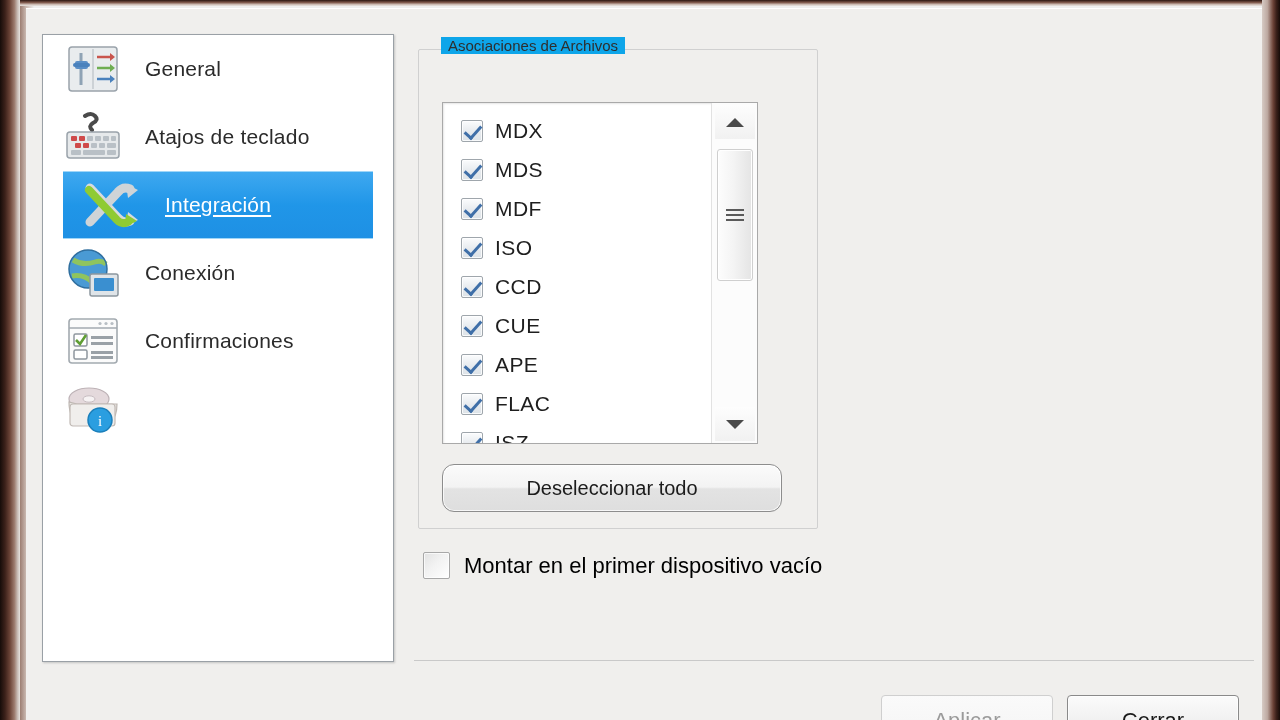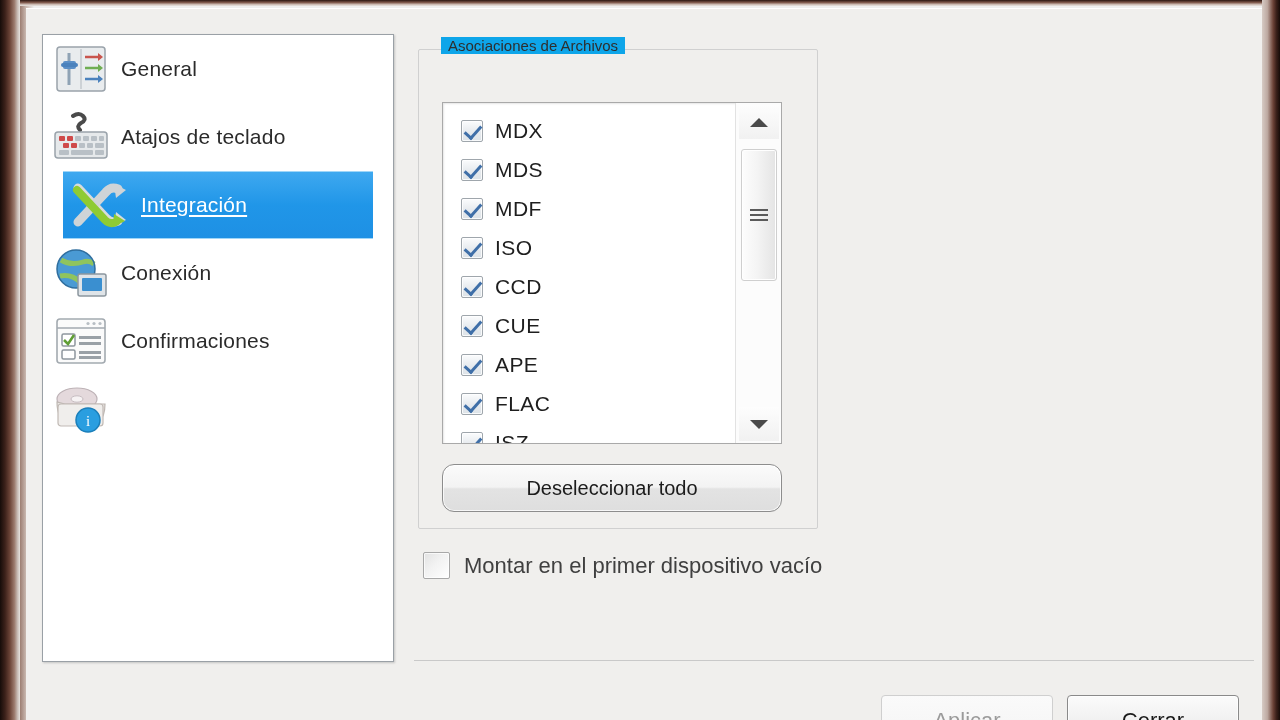--- a/index.html
+++ b/index.html
@@ -42,22 +42,23 @@
     position: absolute;
     left: 16px; top: 25px; width: 352px; height: 628px;
     background: #ffffff;
     border: 1px solid #9aa0a6;
     box-shadow: 1px 1px 2px rgba(0,0,0,.18);
   }
   .nav-item {
     position: relative;
     display: flex; align-items: center;
     height: 68px;
-    padding-left: 8px;
+    padding-left: 20px;
     cursor: default;
+    gap: 12px;
   }
   .nav-item.selected {
     background: linear-gradient(180deg,#3fa9f0 0%, #2096e8 50%, #1e90e4 100%);
     box-shadow: inset 0 1px 0 #9fd6f8, inset 0 -1px 0 #9fd6f8;
     margin: 0 20px;
   }
   .nav-icon {
     width: 60px; height: 56px;
     flex: 0 0 60px;
     display: flex; align-items: center; justify-content: center;
@@ -86,21 +87,21 @@
     left: 22px; top: -13px;
     background: #0ea5e9;
     padding: 0 7px;
     font-size: 15px;
     color: #2e2e2e;
   }
 
   
   #assoc-listbox {
     position: absolute;
-    left: 416px; top: 93px; width: 340px; height: 342px;
+    left: 416px; top: 93px; width: 316px; height: 342px;
     background: #ffffff;
     border: 1px solid #a9a9a9;
     box-shadow: inset 1px 1px 2px rgba(0,0,0,.10);
     overflow: hidden;
   }
   #assoc-list {
     position: absolute;
     left: 0; top: 0; right: 46px; bottom: 0;
     padding-top: 8px;
   }
@@ -195,21 +196,21 @@
     display: flex; align-items: center;
   }
   #mount-cb {
     width: 27px; height: 27px;
     border: 1px solid #a8a8a8;
     border-radius: 2px;
     background: linear-gradient(135deg,#e2e2e2 0%, #f2f2f2 45%, #ffffff 100%);
     box-shadow: inset 0 0 0 1px rgba(255,255,255,.7);
   }
   #mount-label {
-    font-size: 22px; color: #404040;
+    font-size: 22px; color: #000000;
     padding-left: 14px;
   }
 
   
   #footer-sep {
     position: absolute;
     left: 388px; right: 8px; top: 651px; height: 1px;
     background: #c9c9c9;
   }
   .footer-btn {

